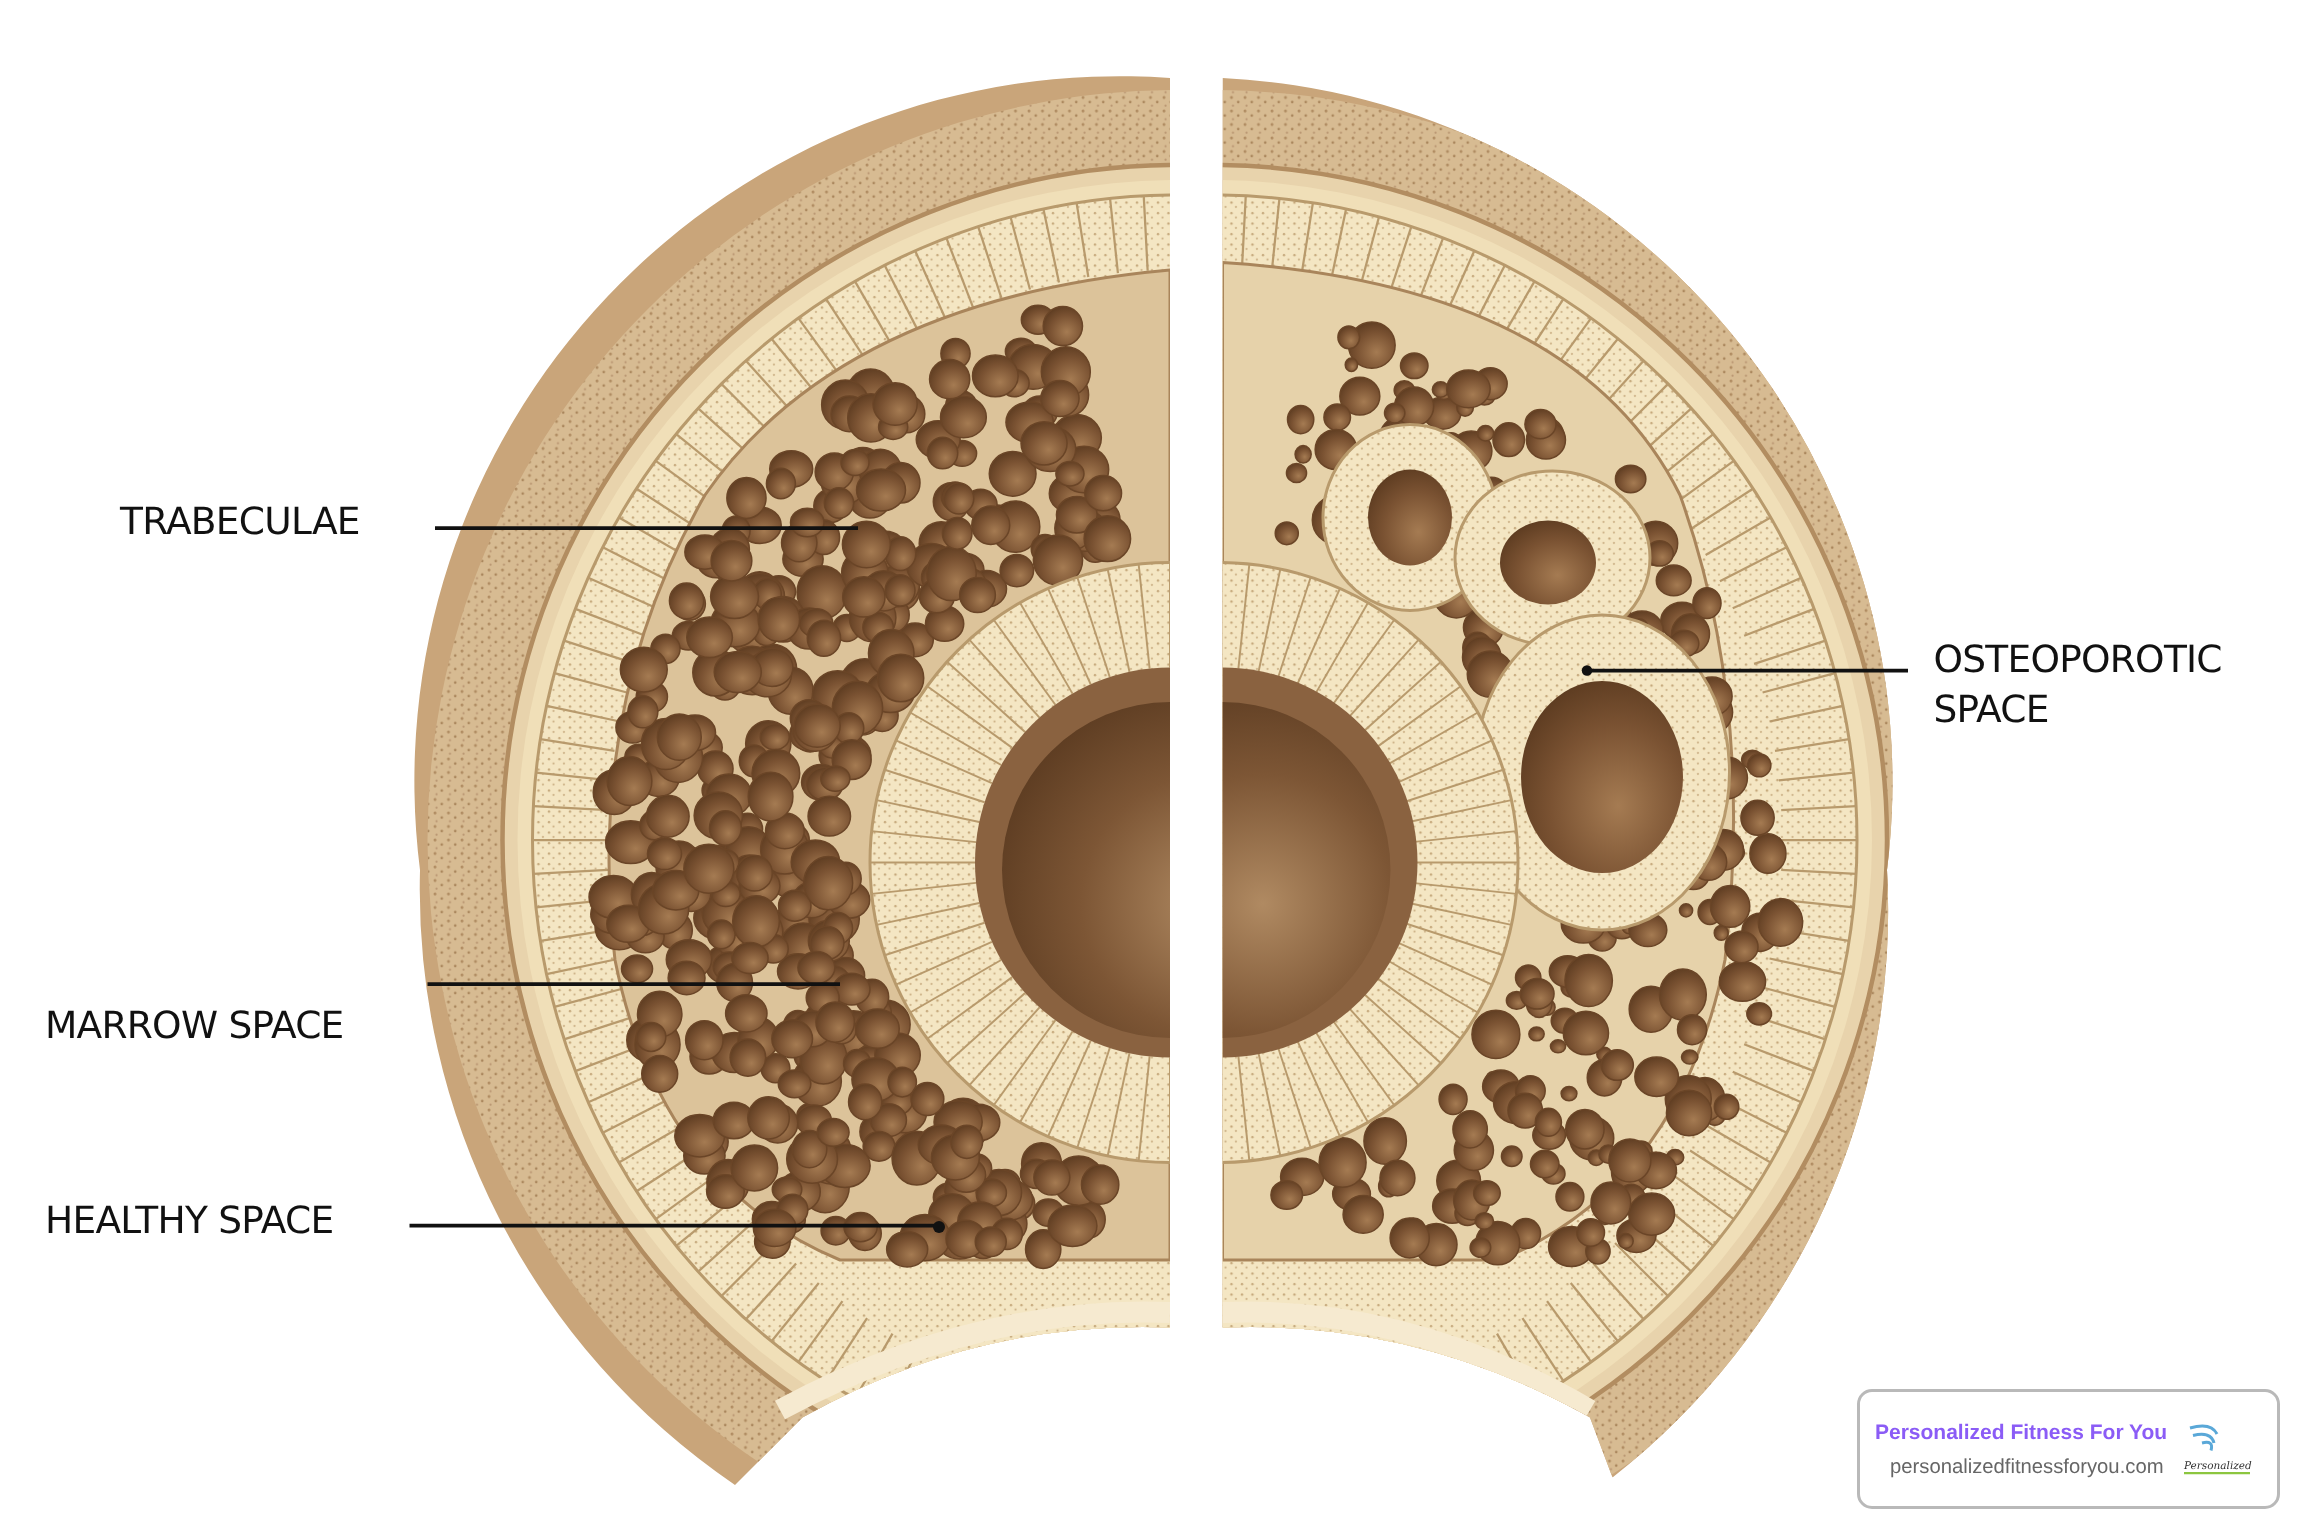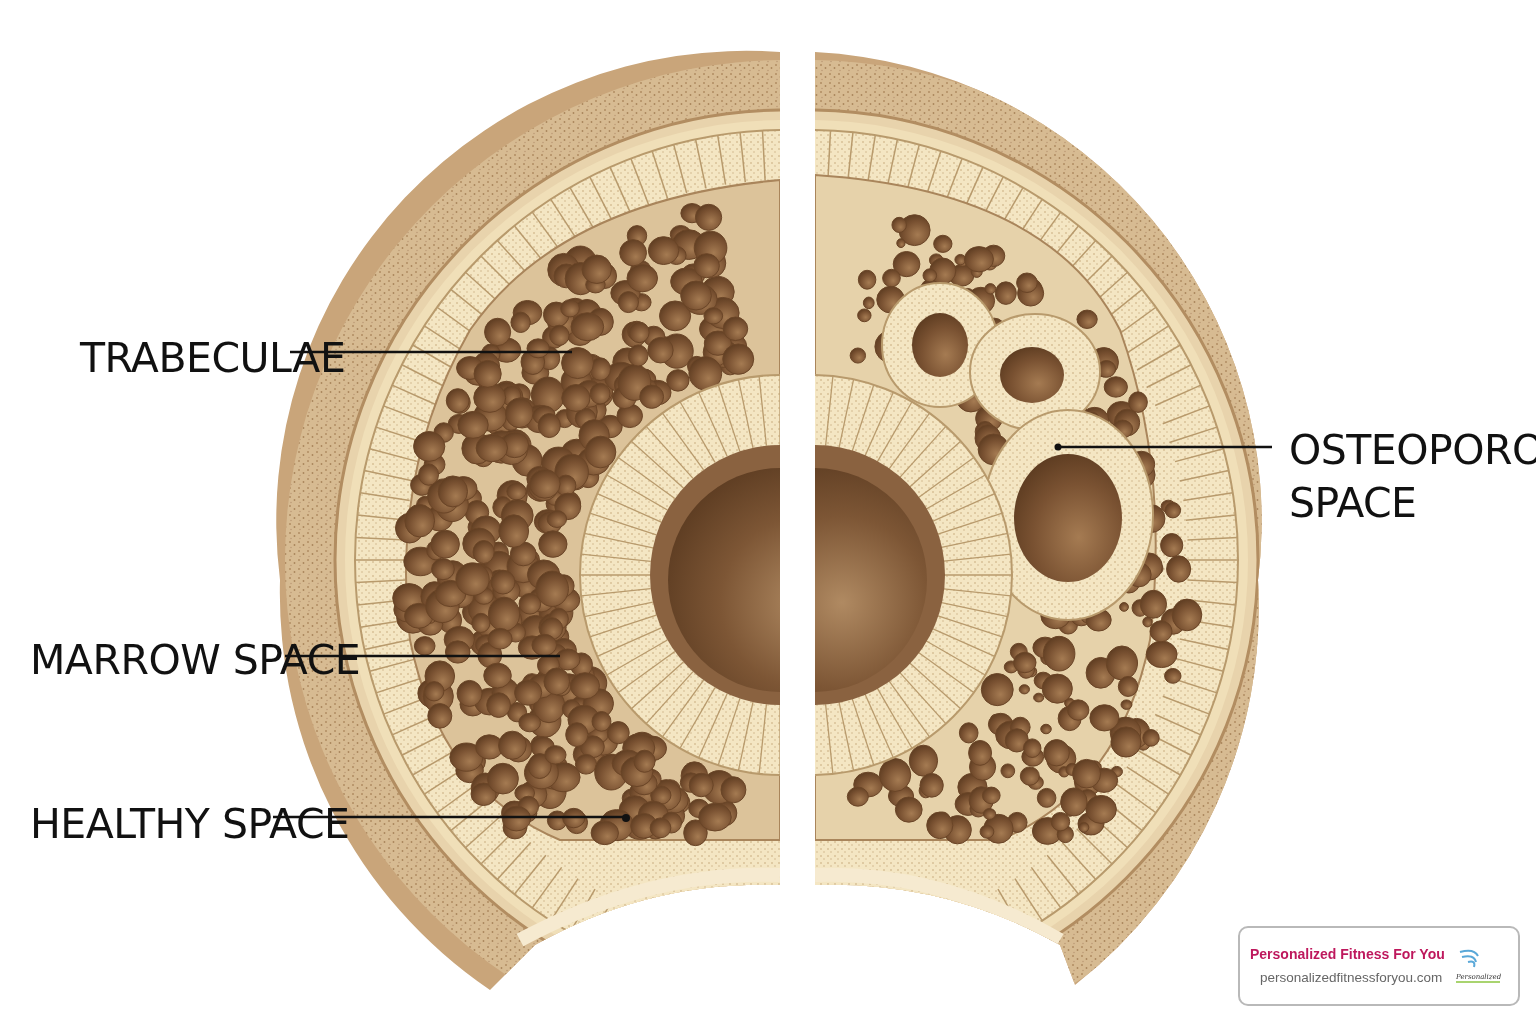--- a/index.html
+++ b/index.html
@@ -1,24 +1,24 @@
 <!DOCTYPE html>
 <html><head>
   <meta charset="utf-8">
   <style>
     html, body { margin: 0; padding: 0; background: #ffffff; }
     body { width: 1536px; height: 1024px; position: relative; overflow: hidden;
            font-family: "DejaVu Sans", "Liberation Sans", sans-serif; }
     #diagram { position: absolute; left: 0; top: 0; width: 1536px; height: 1024px; }
-    .label { position: absolute; color: #111; font-size: 41px; letter-spacing: -0.5px;
+    .label { position: absolute; color: #111; font-size: 25px; letter-spacing: -0.5px;
              font-family: "DejaVu Sans", sans-serif; line-height: 1.3; white-space: pre-line; }
     .badge { position: absolute; left: 1238px; top: 926px; width: 282px; height: 80px;
              border: 2px solid #b9b9b9; border-radius: 10px; background: #fff; box-sizing: border-box; }
     .badge-title { position: absolute; left: 10px; top: 18px; font-size: 14px; font-weight: bold;
-                   color: #be185d; font-family: "Liberation Sans", sans-serif; }
+                   color: #8b5cf6; font-family: "Liberation Sans", sans-serif; }
     .badge-url { position: absolute; left: 20px; top: 42px; font-size: 13.5px; color: #666;
                  font-family: "Liberation Sans", sans-serif; }
     .badge-logo { position: absolute; right: 14px; top: 18px; width: 52px; height: 44px; }
   </style>
 </head>
 <body>
 
 <svg id="diagram" viewBox="0 0 1536 1024" xmlns="http://www.w3.org/2000/svg">
   <defs>
     <radialGradient id="cavityGrad" cx="0.62" cy="0.6" r="0.7">
@@ -899,21 +899,21 @@
     <line x1="290" y1="352" x2="572" y2="352"></line>
     <line x1="285" y1="656" x2="560" y2="656"></line>
     <line x1="273" y1="817" x2="625" y2="817"></line>
     <line x1="1058" y1="447" x2="1272" y2="447"></line>
   </g>
   <circle cx="626" cy="818" r="4" fill="#111"></circle>
   <circle cx="1058" cy="447" r="3.5" fill="#111"></circle>
 </svg>
 
 <div class="label" style="left:80px;top:332px;">TRABECULAE</div>
-<div class="label" style="left:30px;top:634px;">MARROW SPACE</div>
+<div class="label" style="left:30px;top:668px;">MARROW SPACE</div>
 <div class="label" style="left:30px;top:798px;">HEALTHY SPACE</div>
 <div class="label" style="left:1289px;top:424px;">OSTEOPOROTIC
 SPACE</div>
 
 <div class="badge">
   <span class="badge-title">Personalized Fitness For You</span>
   <span class="badge-url">personalizedfitnessforyou.com</span>
   <svg class="badge-logo" viewBox="0 0 52 44">
     <path d="M8,6 Q22,2 26,10 M10,11 Q22,8 24,16 M16,16 Q24,14 22,21" stroke="#5aa8d8" stroke-width="2" fill="none"></path>
     <text x="4" y="33" font-size="7" font-style="italic" fill="#333" font-family="DejaVu Serif, serif">Personalized</text>

